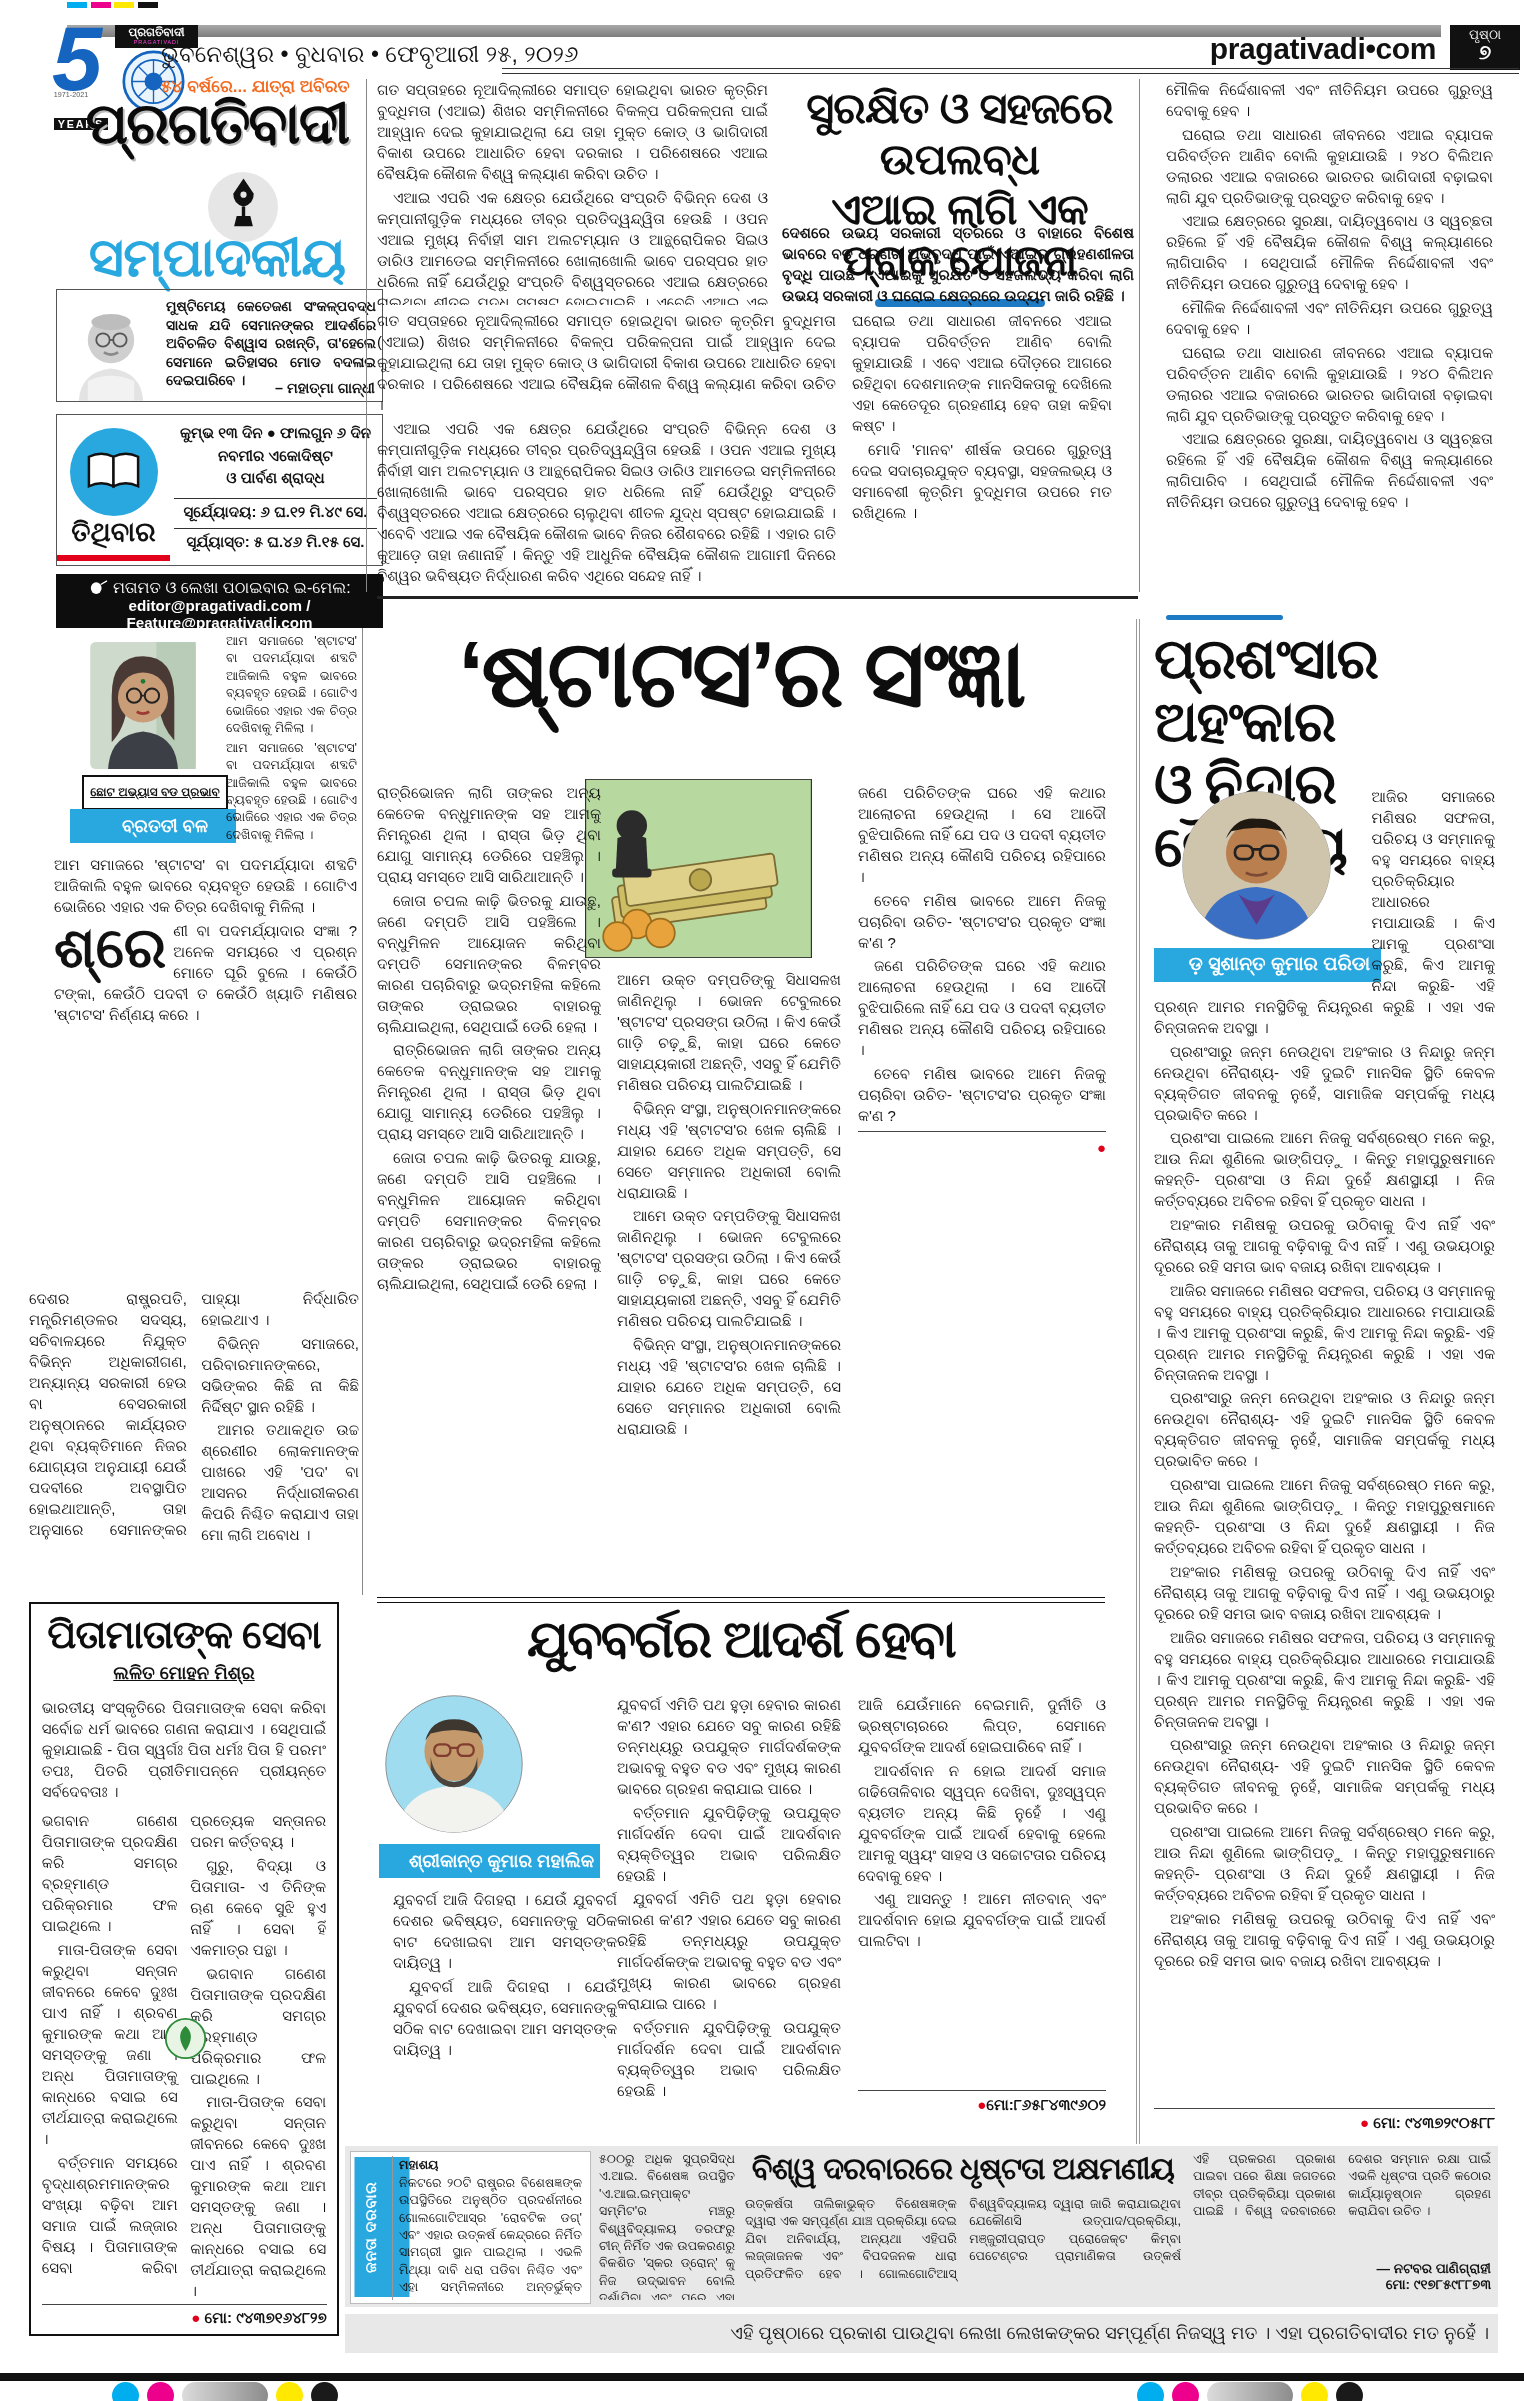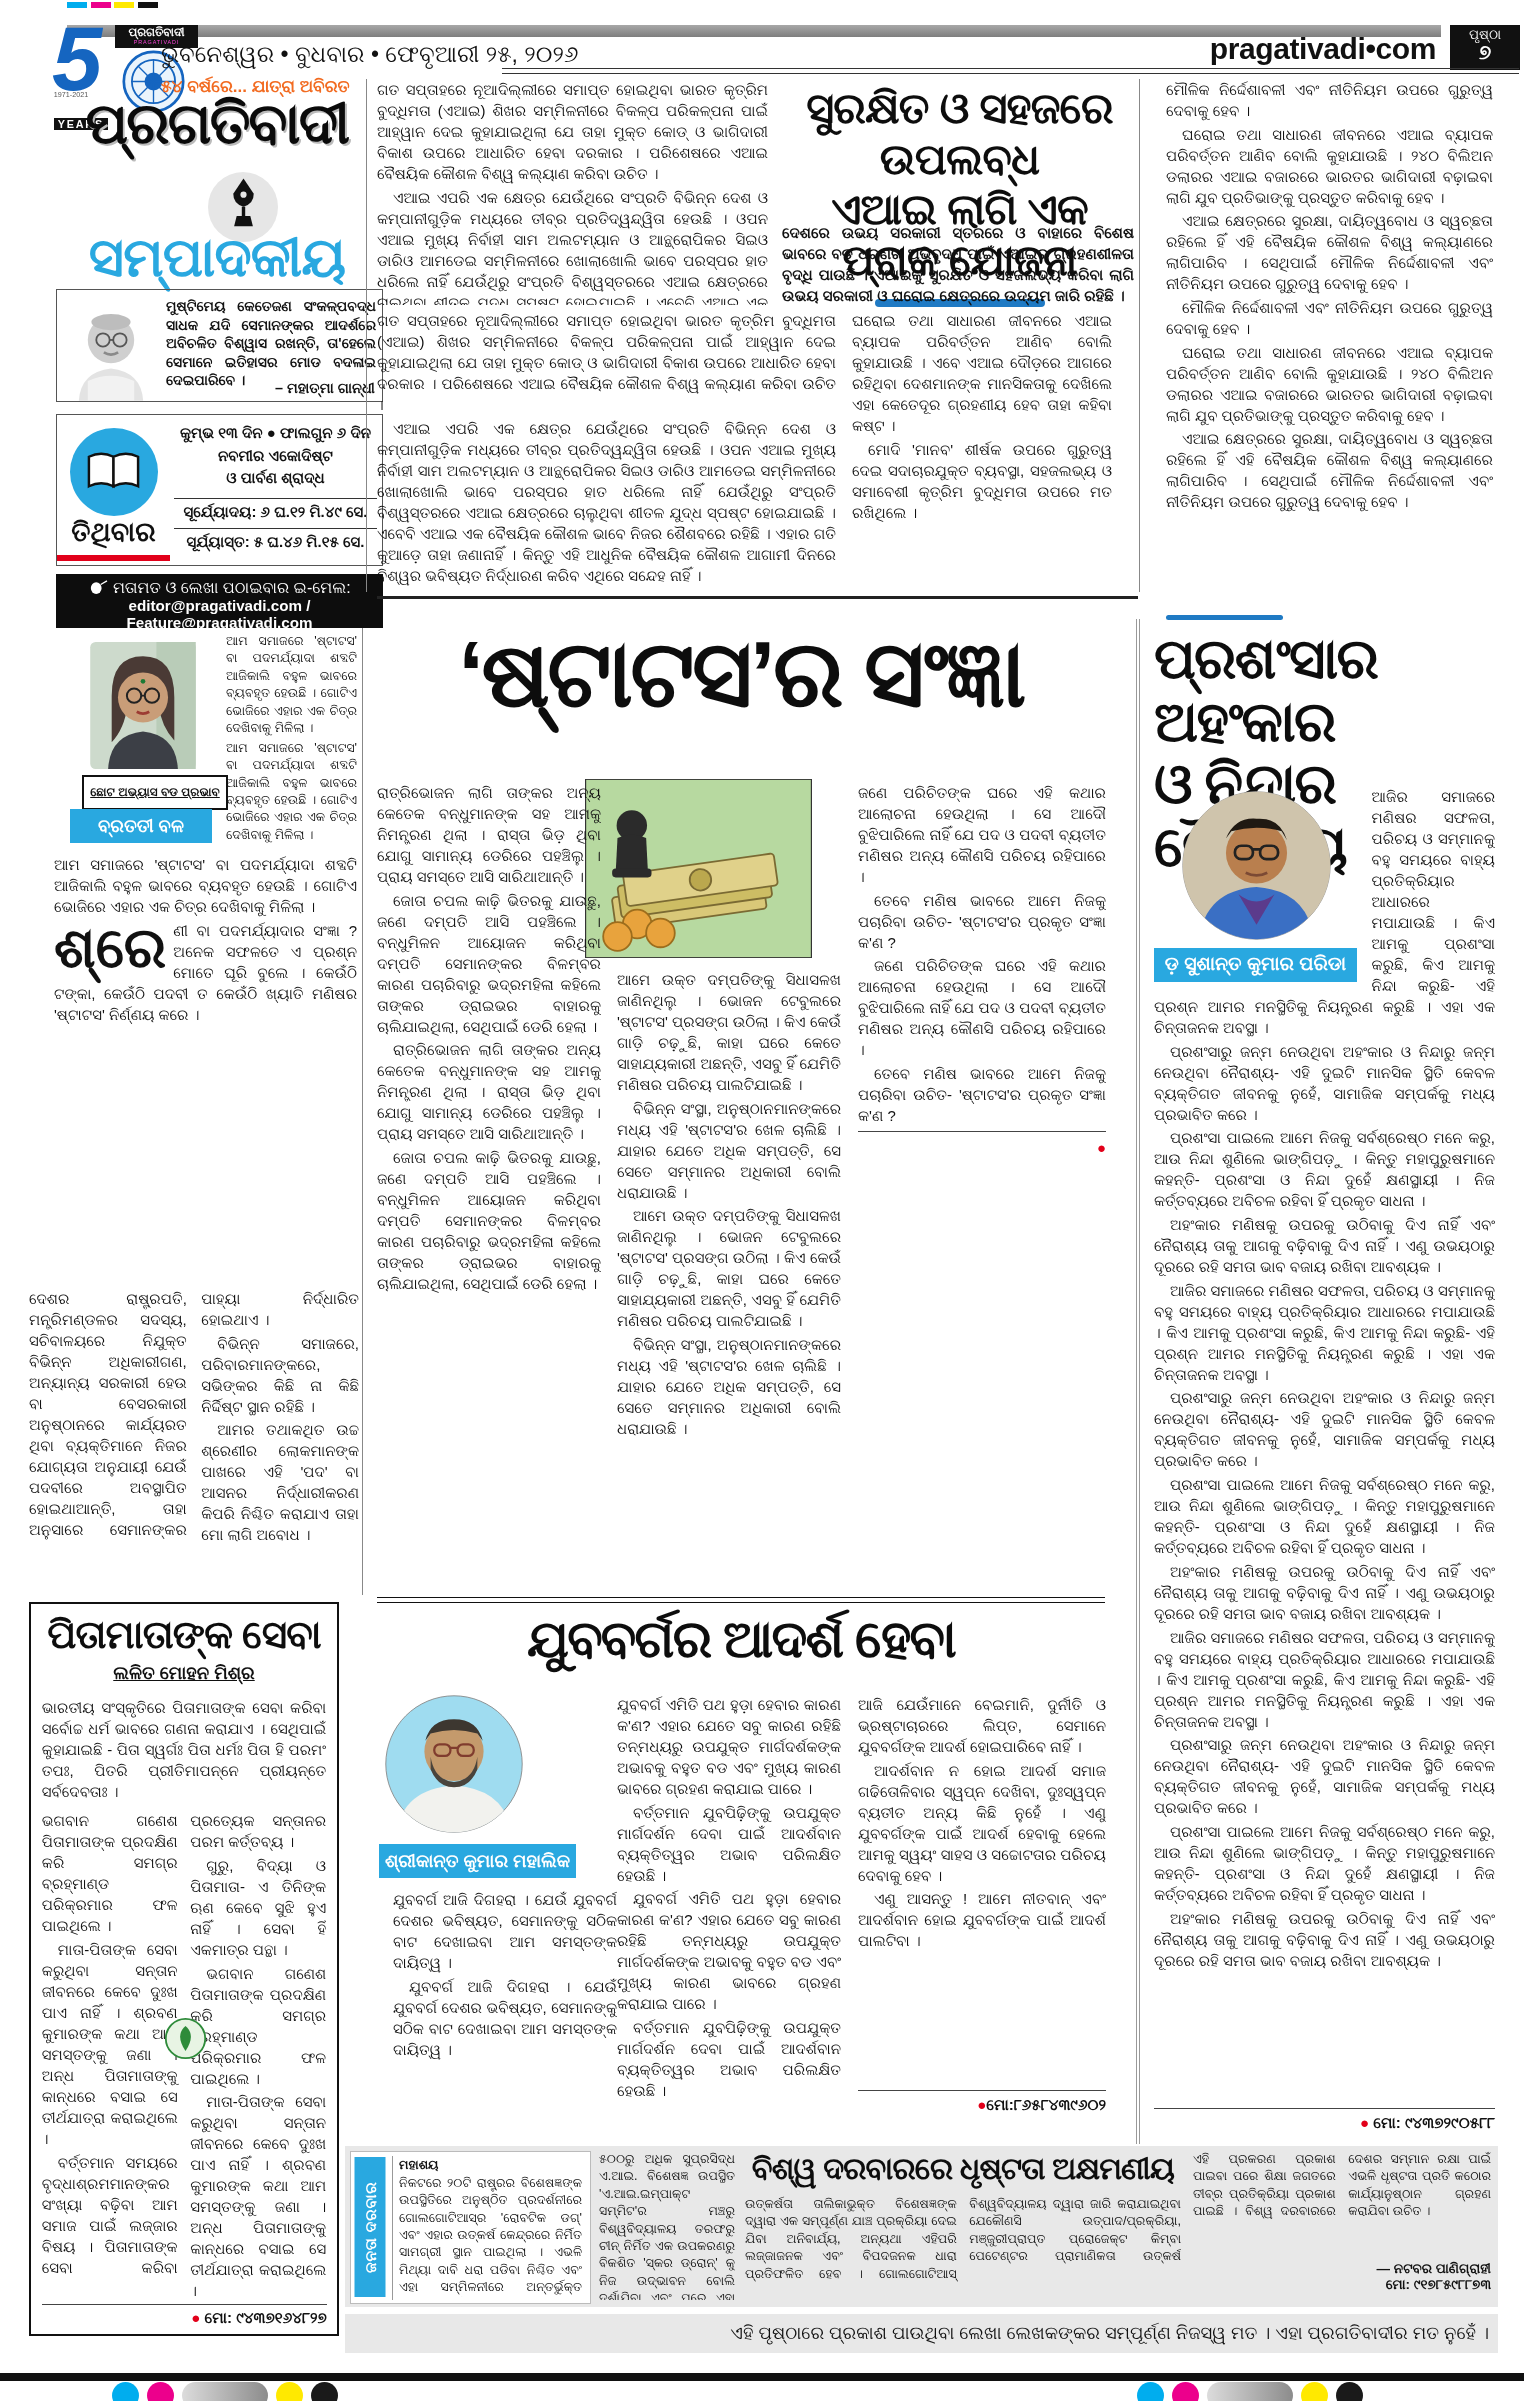--- a/index.html
+++ b/index.html
@@ -9,21 +9,21 @@
   .bt{font-size:15px;line-height:1.40;text-align:justify;overflow:hidden;}
   .bt p{margin:0 0 2.7px 0;text-indent:16px;}
   .bt p:first-child{text-indent:0;}
   .bt-sm{font-size:12.6px;line-height:1.38;text-align:justify;overflow:hidden;}
   .bt-sm p{margin:0 0 2.7px 0;}
   .bold{font-weight:bold;}
   .center{text-align:center;}
   .right{text-align:right;}
   .vrule{width:0;border-left:1.3px solid #888;}
   .headline{font-weight:800;color:#0d0d0d;letter-spacing:-0.9px;}
-  .cyan-box{background:#29a8e0;color:#fff;font-weight:bold;display:flex;align-items:center;justify-content:center;}
+  .cyan-box{background:#29a8e0;color:#fff;font-weight:bold;display:flex;align-items:center;justify-content:center;padding-left:24px;}
   .label-box{background:#fff;border:2.2px solid #111;color:#111;font-weight:bold;display:flex;align-items:center;justify-content:center;}
   .dot{color:#e2001a;}
   .endline{border-top:0.9px solid #444;padding-top:4.5px;margin-top:5.4px;text-align:right;font-weight:bold;}
   .dropcap{float:left;font-size:56px;line-height:0.9;font-weight:bold;padding:3.6px 7.2px 0 0;}
   .vert{writing-mode:vertical-rl;transform:rotate(180deg);}
   .circle-photo{border-radius:50%;overflow:hidden;display:block;}
   .gray-band{background:#e8e8e8;}
   .cmyk{display:flex;align-items:center;gap:8px;}
   .cmyk .c{width:27px;height:27px;border-radius:50%;}
   .cmyk .pill{width:86px;height:27px;border-radius:13.5px;background:linear-gradient(90deg,#dcdcdc,#8c8c8c);}
@@ -186,21 +186,21 @@
   <div class="abs cyan-box" style="left:70px;top:809px;width:142px;height:34px;font-size:18px;">ବ୍ରତତୀ ବଳ</div>
 
   <div class="abs bt-sm" style="left:226px;top:633px;width:131px;height:215px;">
       <p>ଆମ ସମାଜରେ 'ଷ୍ଟାଟସ' ବା ପଦମର୍ଯ୍ୟାଦା ଶବ୍ଦଟି ଆଜିକାଲି ବହୁଳ ଭାବରେ ବ୍ୟବହୃତ ହେଉଛି । ଗୋଟିଏ ଭୋଜିରେ ଏହାର ଏକ ଚିତ୍ର ଦେଖିବାକୁ ମିଳିଲା ।</p>
       <p>ଆମ ସମାଜରେ 'ଷ୍ଟାଟସ' ବା ପଦମର୍ଯ୍ୟାଦା ଶବ୍ଦଟି ଆଜିକାଲି ବହୁଳ ଭାବରେ ବ୍ୟବହୃତ ହେଉଛି । ଗୋଟିଏ ଭୋଜିରେ ଏହାର ଏକ ଚିତ୍ର ଦେଖିବାକୁ ମିଳିଲା ।</p>
     </div>
 
   <div class="abs bt" style="left:54px;top:854px;width:303px;height:431px;">
     <p>ଆମ ସମାଜରେ 'ଷ୍ଟାଟସ' ବା ପଦମର୍ଯ୍ୟାଦା ଶବ୍ଦଟି ଆଜିକାଲି ବହୁଳ ଭାବରେ ବ୍ୟବହୃତ ହେଉଛି । ଗୋଟିଏ ଭୋଜିରେ ଏହାର ଏକ ଚିତ୍ର ଦେଖିବାକୁ ମିଳିଲା ।</p>
     <div style="text-align:justify;">
-      <span class="dropcap">ଶ୍ରେ</span><span>ଣୀ ବା ପଦମର୍ଯ୍ୟାଦାର ସଂଜ୍ଞା ? ଅନେକ ସଫଳତେ ଏ ପ୍ରଶ୍ନ ମୋତେ ଘୂରି ବୁଲେ । କେଉଁଠି ଟଙ୍କା, କେଉଁଠି ପଦବୀ ତ କେଉଁଠି ଖ୍ୟାତି ମଣିଷର 'ଷ୍ଟାଟସ' ନିର୍ଣ୍ଣୟ କରେ ।</span>
+      <span class="dropcap">ଶ୍ରେ</span><span>ଣୀ ବା ପଦମର୍ଯ୍ୟାଦାର ସଂଜ୍ଞା ? ଅନେକ ସମୟରେ ଏ ପ୍ରଶ୍ନ ମୋତେ ଘୂରି ବୁଲେ । କେଉଁଠି ଟଙ୍କା, କେଉଁଠି ପଦବୀ ତ କେଉଁଠି ଖ୍ୟାତି ମଣିଷର 'ଷ୍ଟାଟସ' ନିର୍ଣ୍ଣୟ କରେ ।</span>
     </div>
   </div>
 
   <div class="abs bt" style="left:29px;top:1288px;width:330px;height:307px;column-count:2;column-gap:14.4px;">
       <p>ଦେଶର ରାଷ୍ଟ୍ରପତି, ମନ୍ତ୍ରିମଣ୍ଡଳର ସଦସ୍ୟ, ସଚିବାଳୟରେ ନିଯୁକ୍ତ ବିଭିନ୍ନ ଅଧିକାରୀଗଣ, ଅନ୍ୟାନ୍ୟ ସରକାରୀ ହେଉ ବା ବେସରକାରୀ ଅନୁଷ୍ଠାନରେ କାର୍ଯ୍ୟରତ ଥିବା ବ୍ୟକ୍ତିମାନେ ନିଜର ଯୋଗ୍ୟତା ଅନୁଯାୟୀ ଯେଉଁ ପଦବୀରେ ଅବସ୍ଥାପିତ ହୋଇଥାଆନ୍ତି, ତାହା ଅନୁସାରେ ସେମାନଙ୍କର ପାହ୍ୟା ନିର୍ଦ୍ଧାରିତ ହୋଇଥାଏ ।</p>
       <p>ବିଭିନ୍ନ ସମାଜରେ, ପରିବାରମାନଙ୍କରେ, ସଭିଙ୍କର କିଛି ନା କିଛି ନିର୍ଦ୍ଦିଷ୍ଟ ସ୍ଥାନ ରହିଛି ।</p>
       <p>ଆମର ତଥାକଥିତ ଉଚ୍ଚ ଶ୍ରେଣୀର ଲୋକମାନଙ୍କ ପାଖରେ ଏହି 'ପଦ' ବା ଆସନର ନିର୍ଦ୍ଧାରୀକରଣ କିପରି ନିଶ୍ଚିତ କରାଯାଏ ତାହା ମୋ ଲାଗି ଅବୋଧ ।</p>
     </div>
 
   <svg class="abs" style="left:585px;top:779px;" width="227" height="179" viewBox="0 0 253 200">

